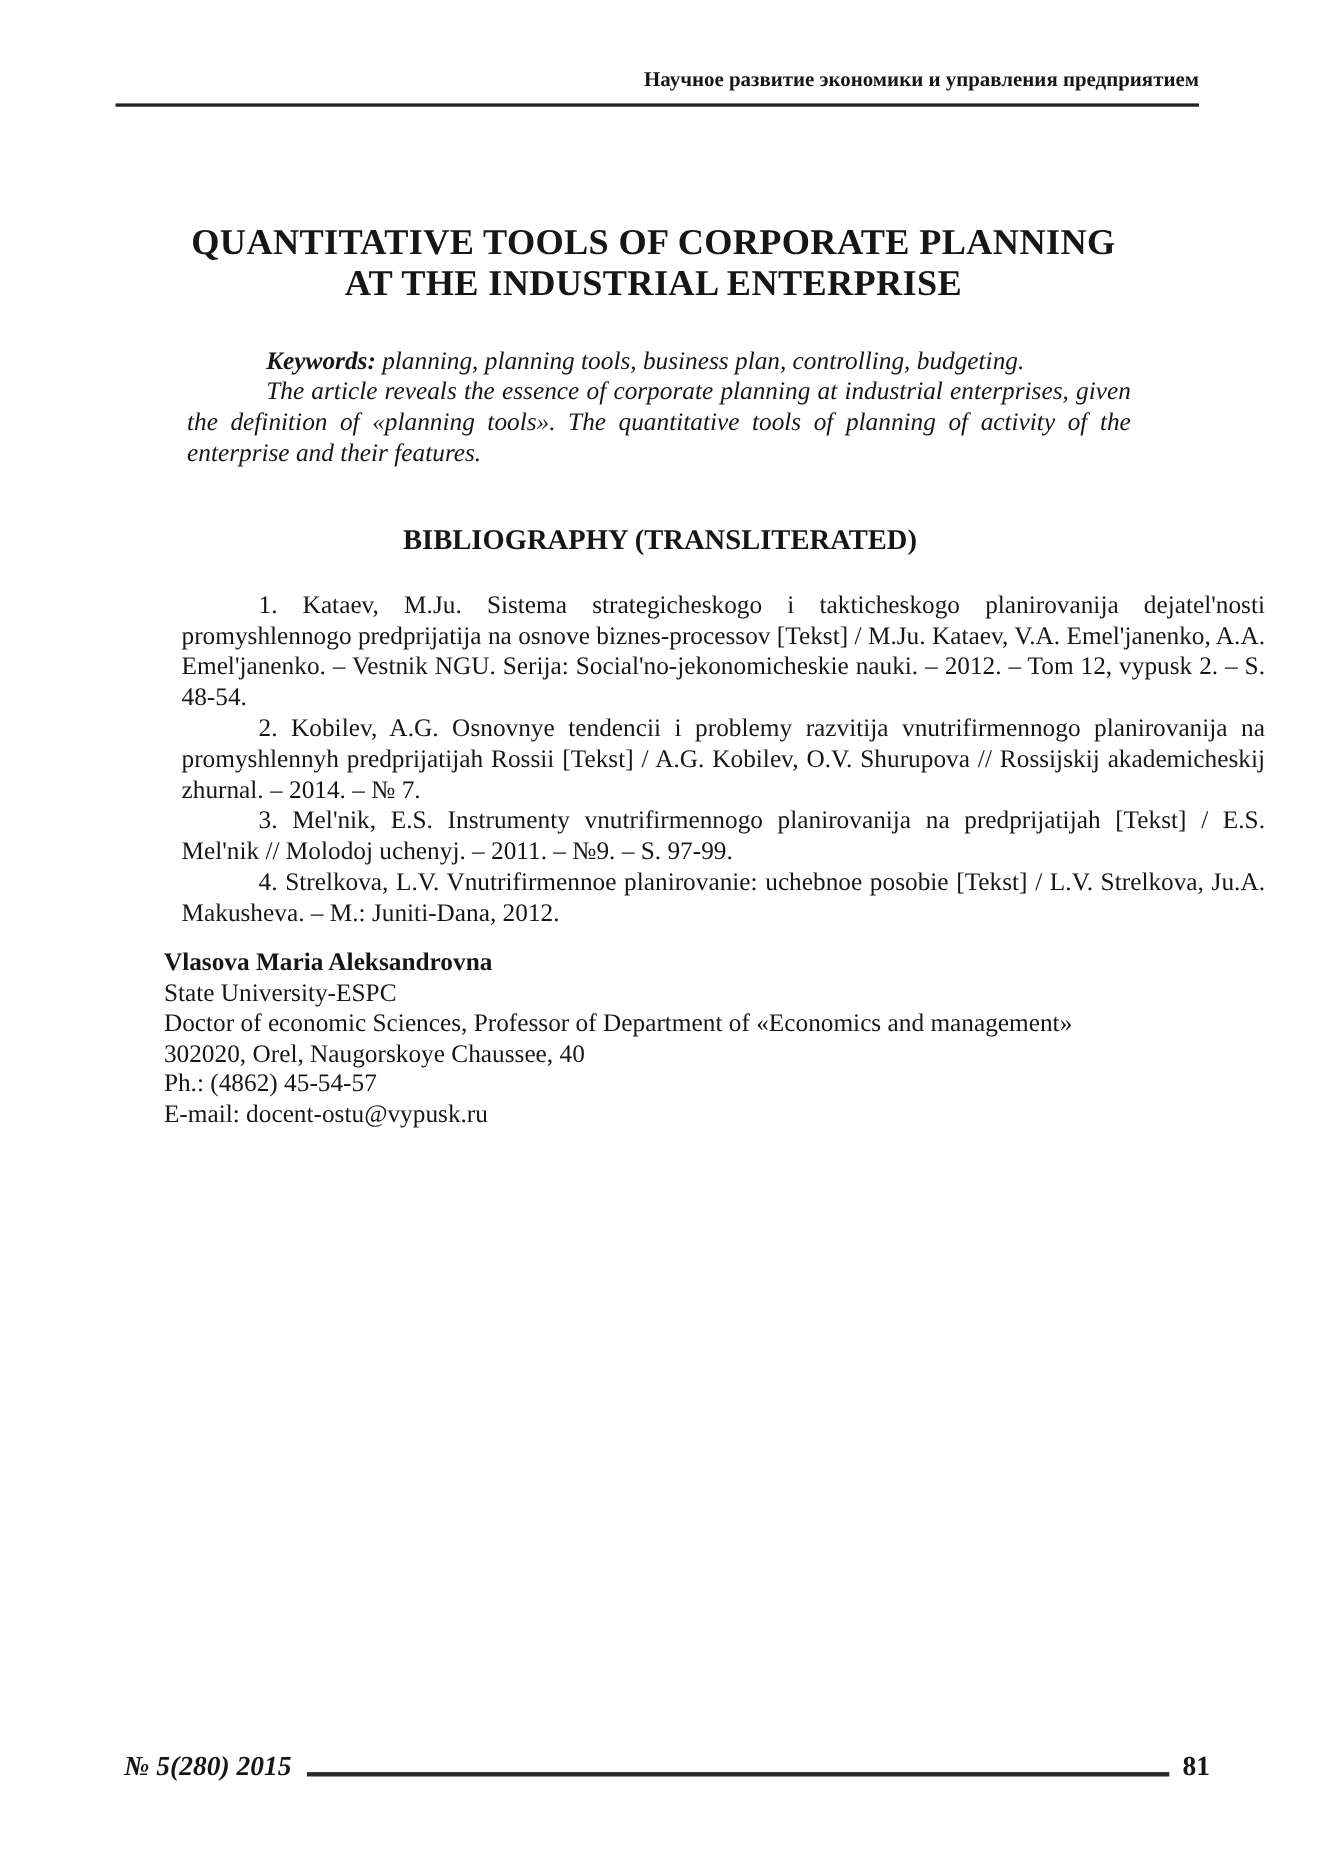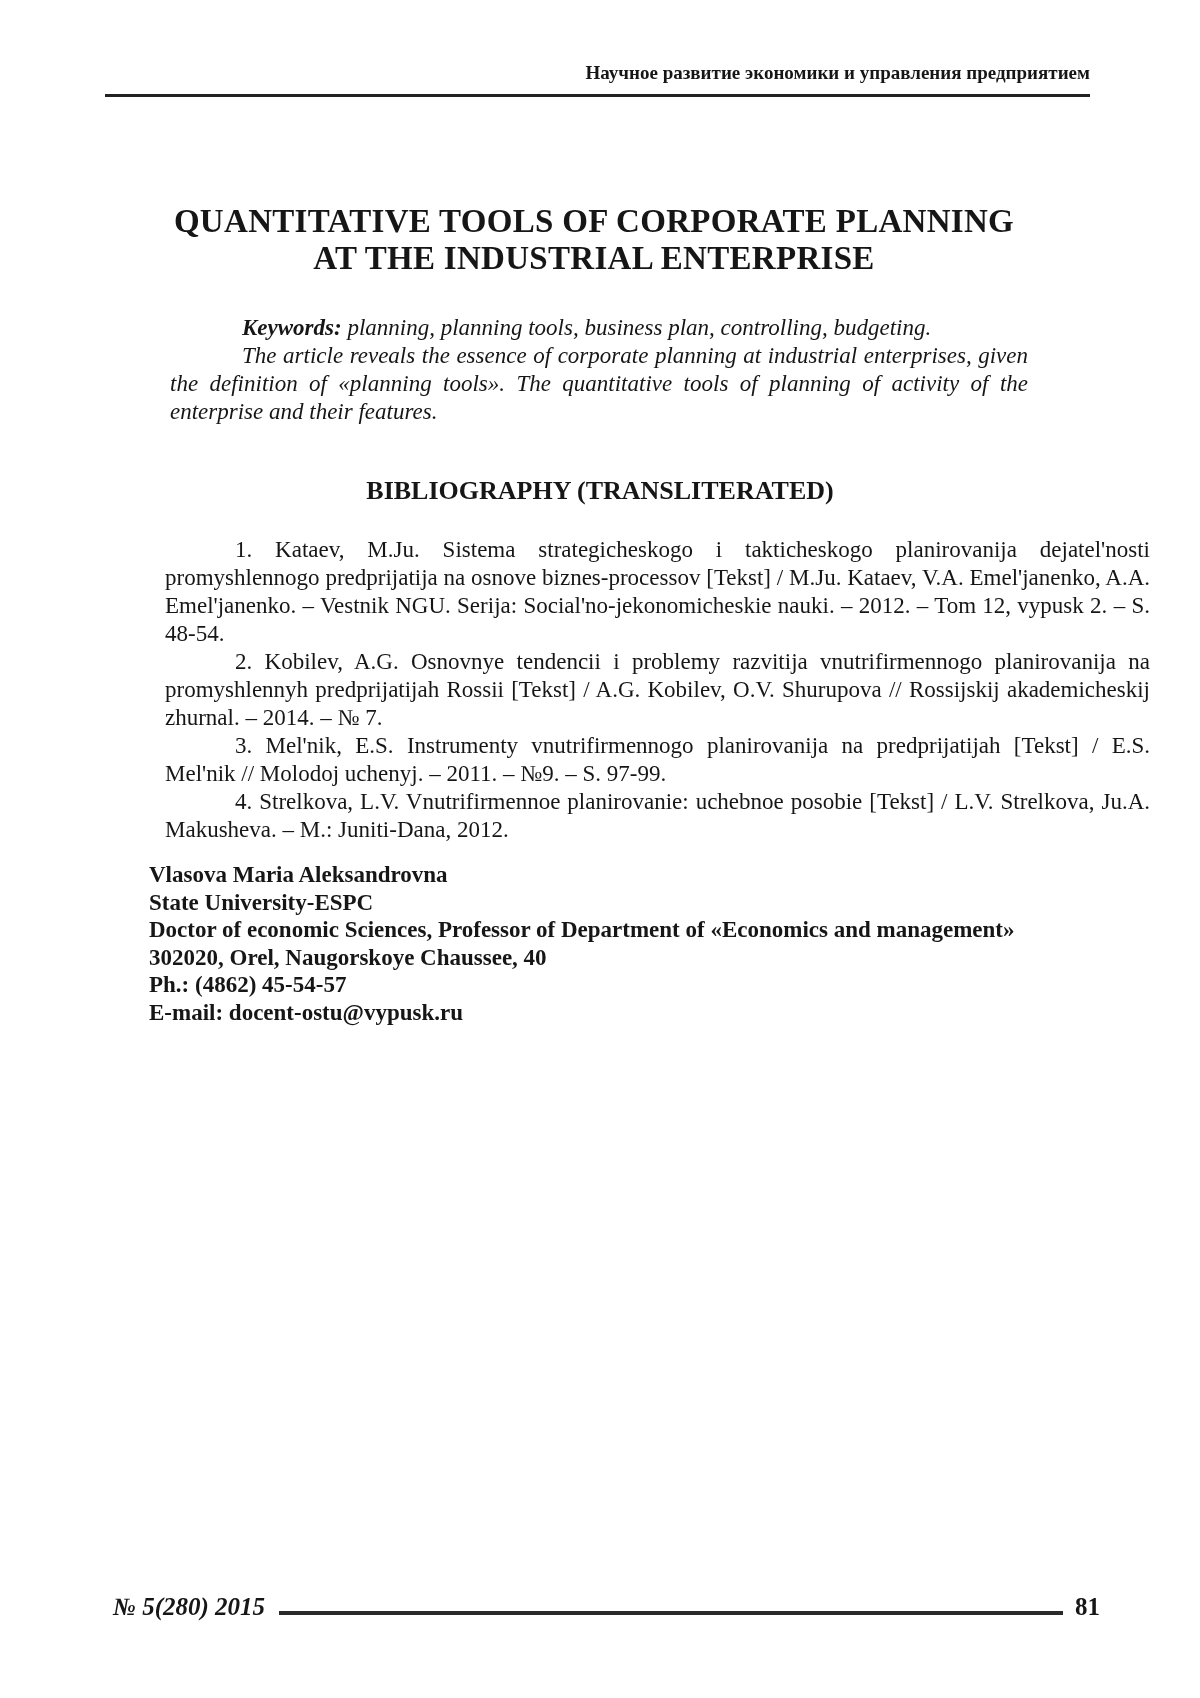--- a/index.html
+++ b/index.html
@@ -92,21 +92,20 @@
     position: absolute;
     left: 105px;
     width: 985px;
     top: 861px;
     font-size: 23px;
     line-height: 27.6px;
     margin-left: 44px;
   }
   .author-info p {
     margin: 0;
-    font-weight: bold;
   }
   .author-info .author-name {
     font-weight: bold;
   }
   .page-footer {
     position: absolute;
     left: 113px;
     right: 100px;
     top: 1592px;
     display: flex;

